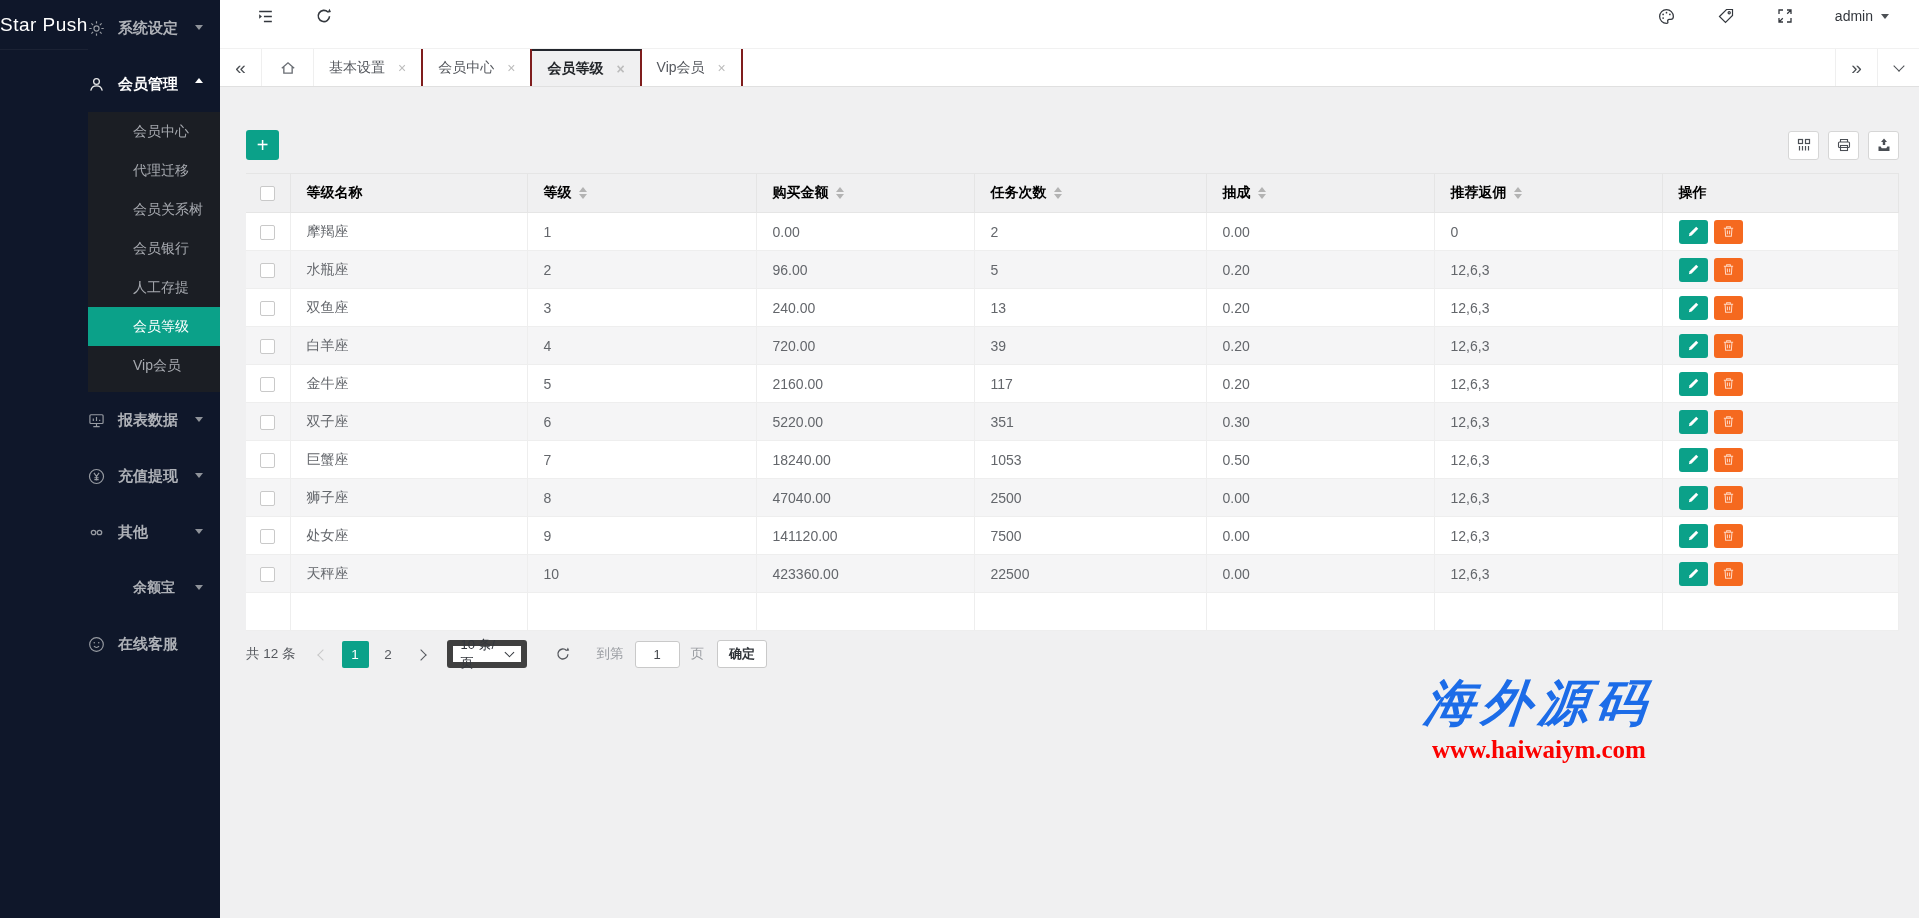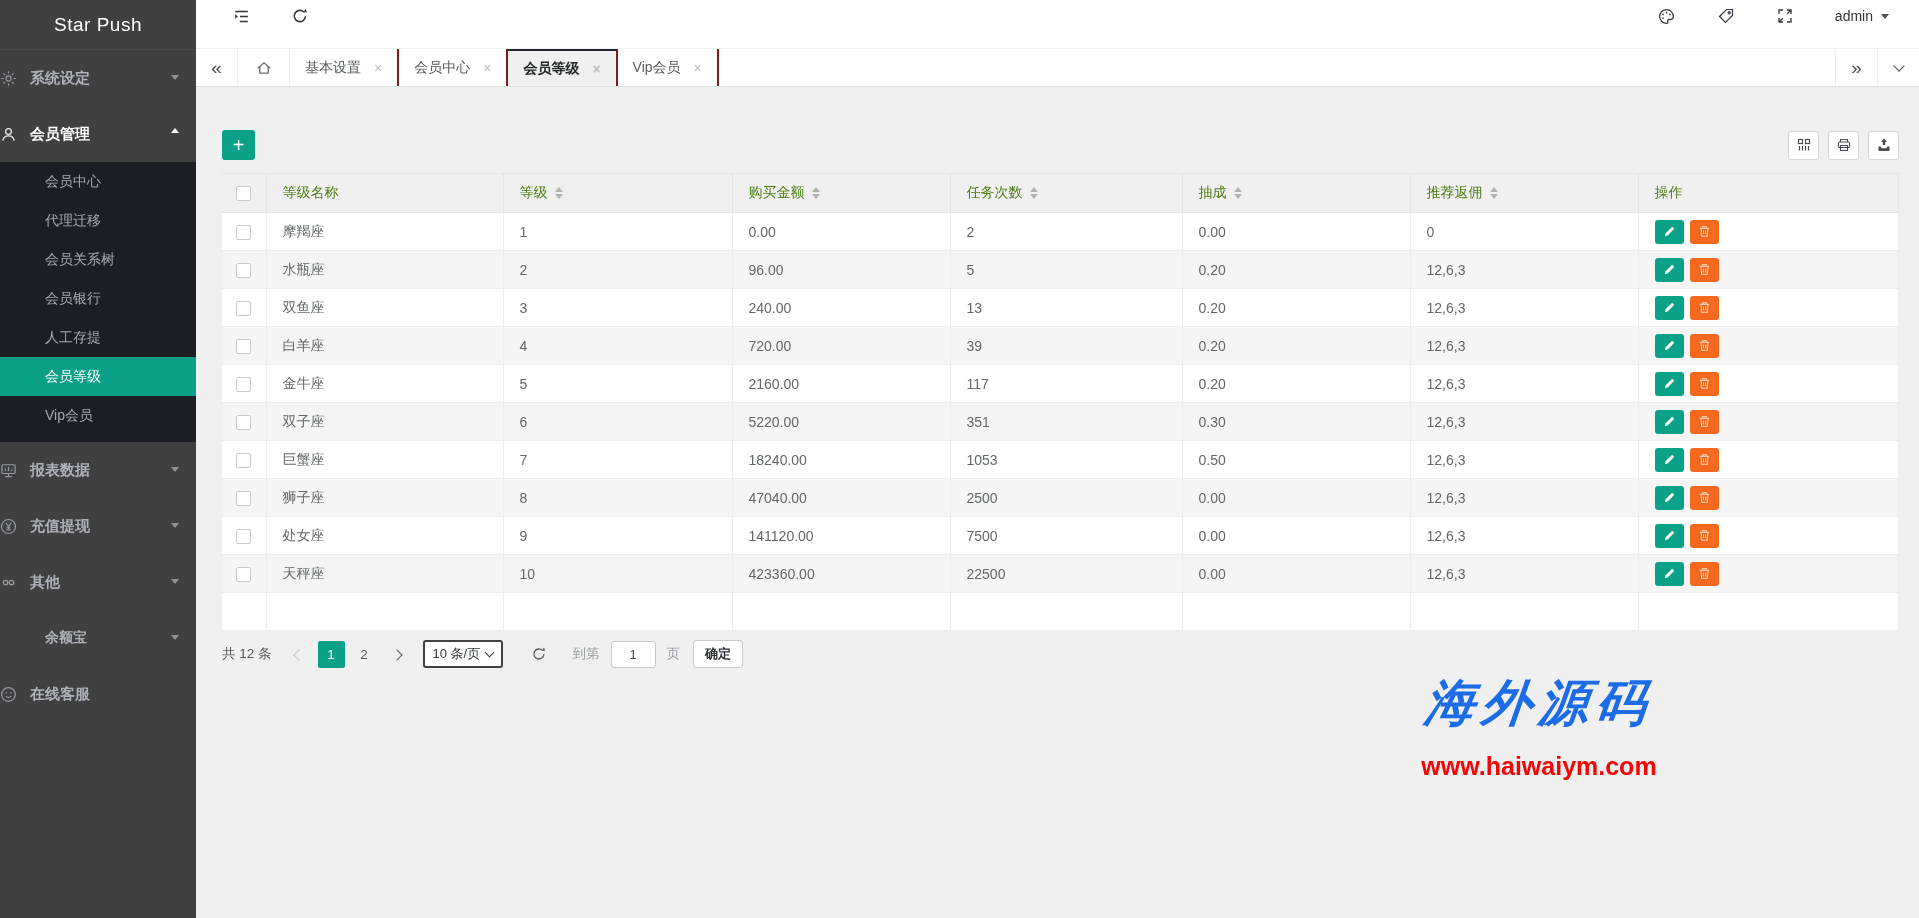--- a/index.html
+++ b/index.html
@@ -4,21 +4,21 @@
 <style>
   *{box-sizing:border-box;margin:0;padding:0}
   html,body{width:1919px;height:918px;overflow:hidden}
   body{font-family:"Liberation Sans","DejaVu Sans",sans-serif;background:#f0f0f1;position:relative;color:#55585e}
   button{font-family:inherit;cursor:pointer}
   svg{display:block}
 
   .layout{display:flex;height:100%}
 
   
-  .sidebar{width:196px;background:#404040;flex-shrink:0;display:flex;flex-direction:column}
+  .sidebar{width:220px;background:#0f172a;flex-shrink:0;display:flex;flex-direction:row}
   .logo{height:50px;line-height:50px;text-align:center;color:#fff;font-size:19px;letter-spacing:.5px;border-bottom:1px solid rgba(255,255,255,.05)}
   .nav{flex:1;overflow:hidden;padding-top:0}
   .nav-item{position:relative;height:56px;display:flex;align-items:center;cursor:pointer;font-size:15px;color:#aeb1b7;font-weight:600}
   .nav-item .nav-icon{width:17px;height:17px;margin-right:13px;display:inline-flex;color:#979ba2}
   .nav-item.active-group{color:#fff}
   .nav-item.active-group .nav-icon{color:#e8e9ea}
   .nav-arrow{position:absolute;right:17px;top:50%;margin-top:-3px}
   .tri-down{width:0;height:0;border-left:4.5px solid transparent;border-right:4.5px solid transparent;border-top:5.5px solid #8f939a}
   .tri-up{width:0;height:0;border-left:4.5px solid transparent;border-right:4.5px solid transparent;border-bottom:5.5px solid #fff;margin-top:-6px}
   .submenu{background:#1b1e24;padding-bottom:7px}
@@ -51,52 +51,52 @@
   .chev.right{transform:rotate(-135deg)}
 
   
   .content{flex:1;padding:43px 20px 0 26px;position:relative}
   .toolbar{display:flex;align-items:center}
   .btn-add{width:33px;height:30px;background:#0ba189;color:#fff;border:none;border-radius:3px;font-size:20px;line-height:26px;font-weight:400}
   .toolbar-right{margin-left:auto;display:flex;gap:9px}
   .tool-btn{width:31px;height:29px;background:#fff;border:1px solid #d6d6d6;border-radius:3px;display:flex;align-items:center;justify-content:center;color:#4a4e54}
 
   table{width:100%;border-collapse:collapse;table-layout:fixed;margin-top:13px;background:#fff;font-size:14px}
-  thead th{background:#f0f0f1;height:39px;font-weight:400;color:#4d7c0f;text-align:left;padding:0 0 0 16px;border:1px solid #e5e5e5;border-left:none}
+  thead th{background:#f0f0f1;height:39px;font-weight:700;color:#000000;text-align:left;padding:0 0 0 16px;border:1px solid #e5e5e5;border-left:none}
   thead th:last-child{border-right:1px solid #e5e5e5}
   tbody td{height:38px;padding:0 0 0 16px;color:#63666b;border-bottom:1px solid #eeeeee;border-right:1px solid #eeeeee;background:#fff}
   tbody tr:nth-child(even) td{background:#f5f5f6}
   th.col-cb,td.col-cb{padding:0;text-align:center}
   .cb{display:inline-block;width:15px;height:15px;background:#fff;border:1px solid #c9c9c9;border-radius:2px;vertical-align:middle;cursor:pointer}
   .sort{display:inline-flex;flex-direction:column;gap:2px;margin-left:7px;vertical-align:1px;cursor:pointer}
   .sort .s-up{width:0;height:0;border-left:4px solid transparent;border-right:4px solid transparent;border-bottom:5px solid #b3b3b3}
   .sort .s-dn{width:0;height:0;border-left:4px solid transparent;border-right:4px solid transparent;border-top:5px solid #b3b3b3}
   .th-inner{display:inline-flex;align-items:center}
   .ops button{width:29px;height:24px;border:none;border-radius:3px;display:inline-flex;align-items:center;justify-content:center;vertical-align:middle}
   .btn-edit{background:#0ba189;color:#fff;margin-right:3px}
   .btn-del{background:#f5691f;color:#ffd9c4}
 
   
   .pagination{display:flex;align-items:center;margin-top:9px;font-size:13.5px;color:#55585e}
   .pg-total{margin-right:11px}
   .pg-prev{color:#c8c8c8;margin:0 12px;cursor:default}
   .pg-next{color:#55585e;margin:0 12px;cursor:pointer}
   .pg-num{min-width:27px;height:27px;display:inline-flex;align-items:center;justify-content:center;margin:0 3px;border-radius:2px;cursor:pointer;padding:0 8px}
   .pg-num.active{background:#0ba189;color:#fff}
-  .pg-size{width:80px;height:28px;border:2px solid #404040;border-radius:3px;background:#fff;display:flex;align-items:center;justify-content:space-between;padding:0 8px;margin-left:10px;cursor:pointer;font-size:13px;color:#33373d}
+  .pg-size{width:80px;height:28px;border:6px solid #404040;border-radius:3px;background:#fff;display:flex;align-items:center;justify-content:space-between;padding:0 8px;margin-left:10px;cursor:pointer;font-size:13px;color:#33373d}
   .pg-refresh{margin-left:28px;color:#55585e;cursor:pointer}
   .pg-goto-label{margin-left:26px;color:#9a9da2}
   .pg-input{width:45px;height:27px;border:1px solid #c9c9c9;border-radius:3px;text-align:center;margin-left:11px;font-size:13px;color:#44474c;background:#fff}
   .pg-unit{margin-left:11px;color:#9a9da2}
   .pg-confirm{margin-left:13px;height:28px;padding:0 11px;background:#fff;border:1px solid #c9c9c9;border-radius:3px;font-weight:700;color:#2f3338;font-size:13px}
 
   
   .watermark{position:absolute;left:1372px;top:672px;width:334px;text-align:center;pointer-events:none}
   .wm1{font-family:"DejaVu Serif","Liberation Serif",serif;font-style:italic;font-weight:700;font-size:50px;color:#1c6ce8;letter-spacing:7px;line-height:1.25;transform:skewX(-6deg)}
-  .wm2{font-size:25px;font-weight:700;color:#fb0200;margin-top:17px;font-family:Liberation Sans, sans-serif}
+  .wm2{font-size:25px;font-weight:700;color:#fb0200;margin-top:1px;font-family:Liberation Serif, serif}
 </style>
 </head>
 <body>
 
 <div class="layout">
 
   <aside class="sidebar">
     <div class="logo">Star Push</div>
     <nav class="nav">
 

